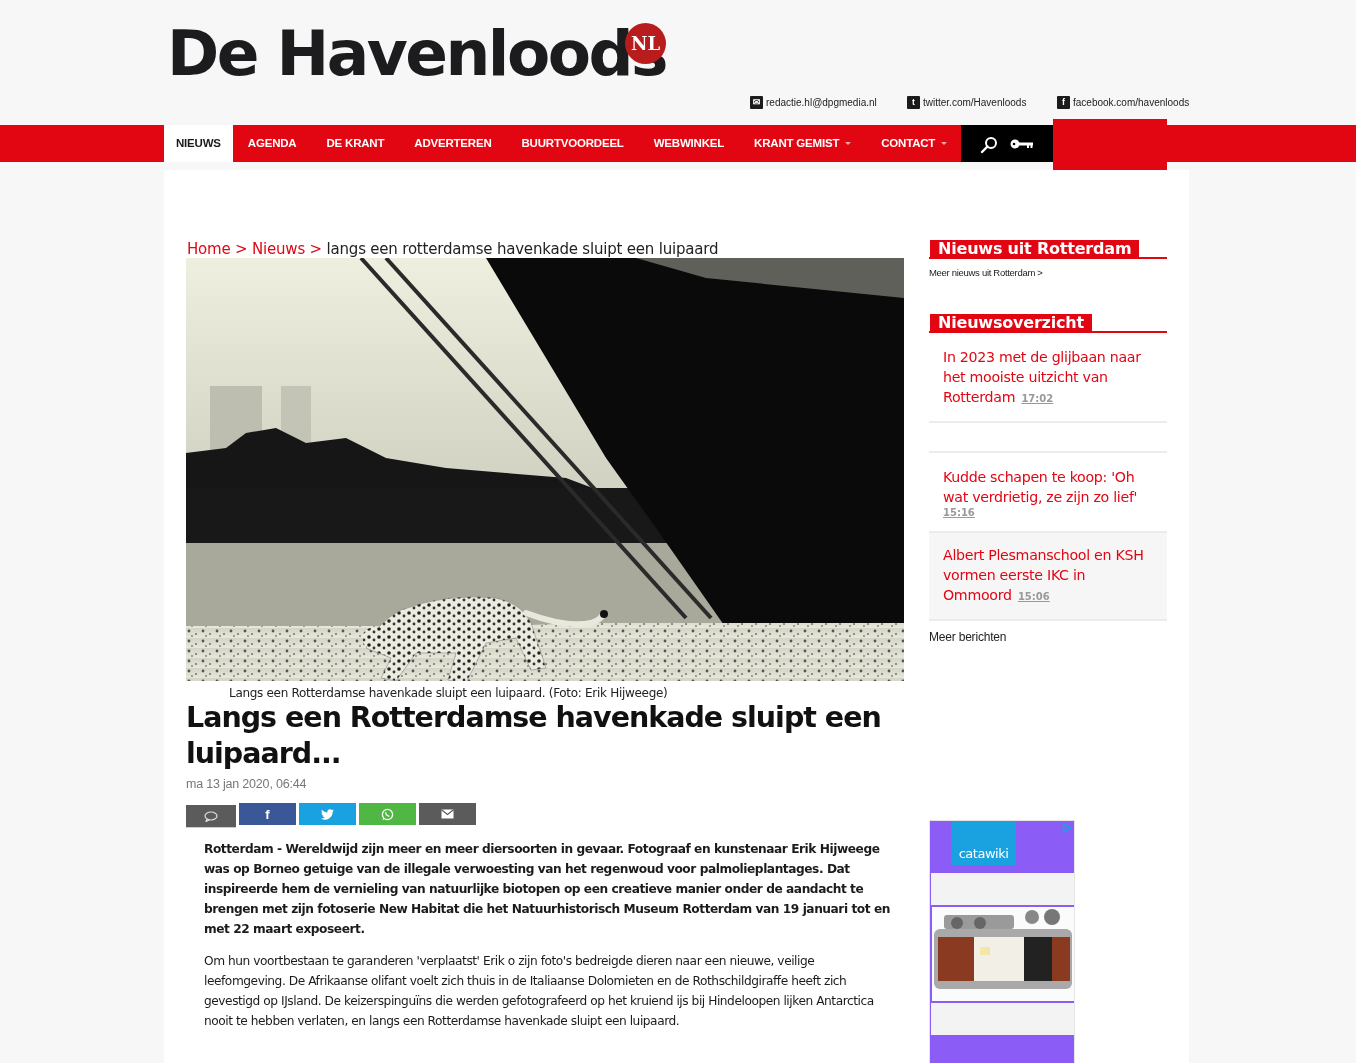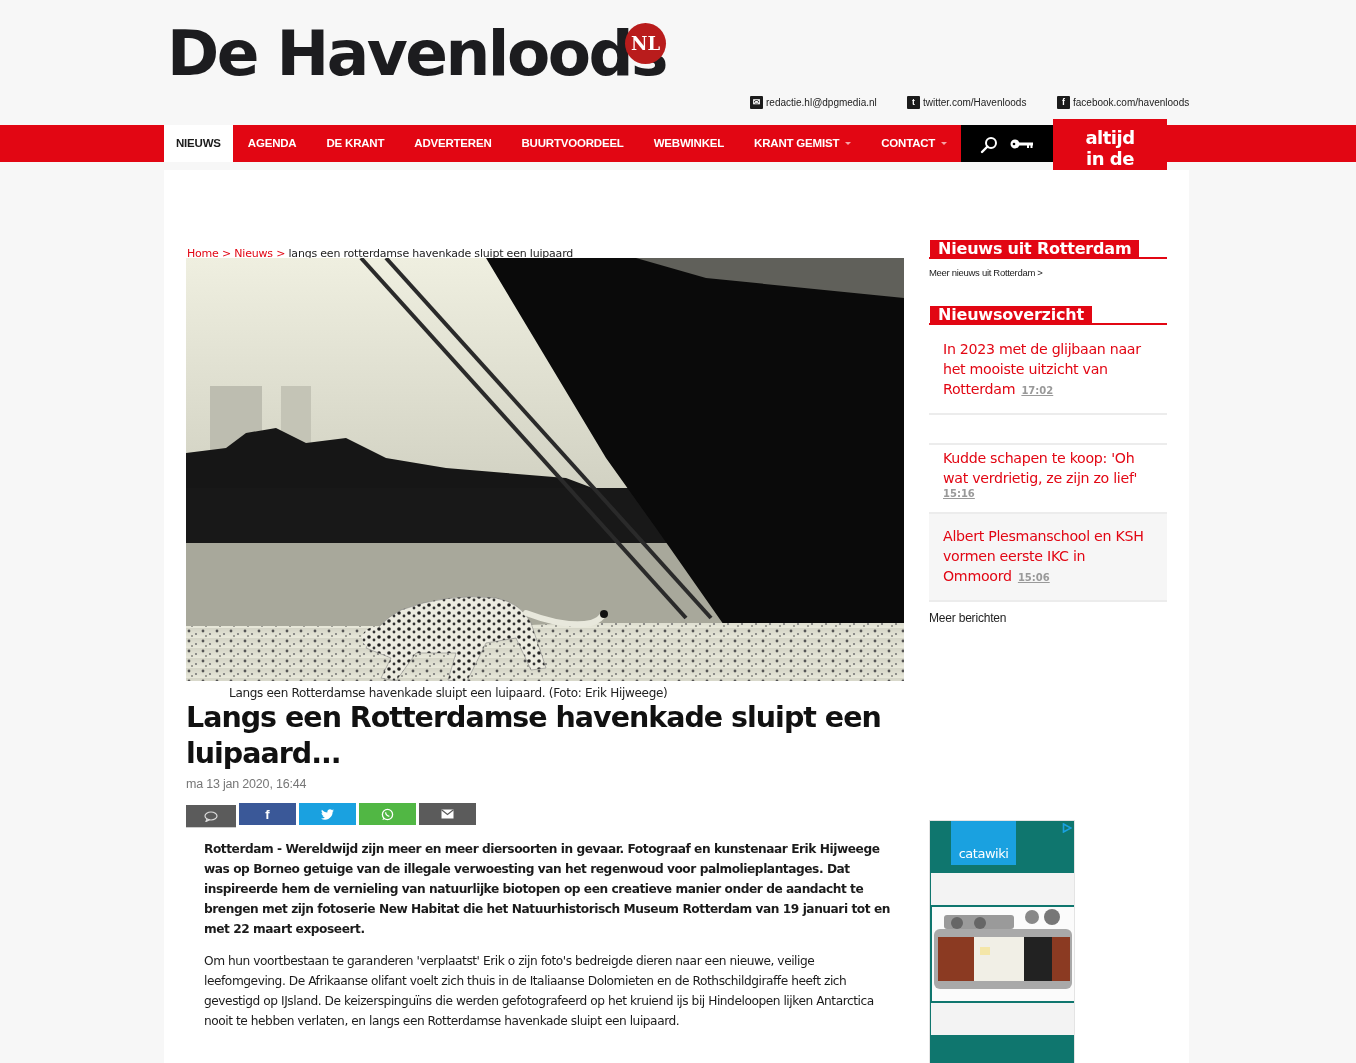--- a/index.html
+++ b/index.html
@@ -20,21 +20,21 @@
   .nav-item.active { background: #fff; color: #1b1b1b; padding: 0 12px; }
   .nav-item .caret { display: inline-block; margin-left: 6px; width: 0; height: 0; border-left: 3px solid transparent; border-right: 3px solid transparent; border-top: 3px solid #f5a3a7; vertical-align: middle; }
   .tools { position: absolute; left: 961px; top: 0; width: 92px; height: 37px; background: #000; }
   .search-ic { position: absolute; left: 19px; top: 11px; width: 18px; height: 18px; }
   .key-ic { position: absolute; left: 49px; top: 12px; width: 24px; height: 14px; }
   .ribbon { position: absolute; left: 1053px; top: 119px; width: 114px; height: 98px; }
   .ribbon-text { position: absolute; left: 0; top: 8px; width: 114px; text-align: center; color: #fff; font-family: "DejaVu Sans", sans-serif; font-weight: bold; font-size: 18px; line-height: 21px; letter-spacing: -0.5px; }
 
   
   .content { position: absolute; top: 170px; left: 164px; width: 1025px; height: 893px; background: #fff; }
-  .breadcrumb { position: absolute; left: 23px; top: 77px; font-family: "DejaVu Sans", sans-serif; font-size: 11px; color: #222; white-space: nowrap; letter-spacing: -0.2px; }
+  .breadcrumb { position: absolute; left: 23px; top: 70px; font-family: "DejaVu Sans", sans-serif; font-size: 15px; color: #222; white-space: nowrap; letter-spacing: -0.2px; }
   .breadcrumb a { color: #e20613; text-decoration: none; }
   .hero { position: absolute; left: 22px; top: 88px; width: 718px; height: 423px; overflow: hidden; background: #cfcfbf; }
   .caption { position: absolute; left: 37px; top: 516px; font-family: "DejaVu Sans", sans-serif; font-size: 12px; color: #222; letter-spacing: -0.3px; white-space: nowrap; margin-left: 28px; }
   .title { position: absolute; left: 22px; top: 530px; width: 700px; font-family: "DejaVu Sans", sans-serif; font-weight: bold; font-size: 28.5px; line-height: 36px; letter-spacing: -1px; color: #111; }
   .date { position: absolute; left: 22px; top: 607px; font-size: 12.5px; color: #777; letter-spacing: -0.2px; }
   .share { position: absolute; left: 22px; top: 633px; display: flex; gap: 3px; }
   .share-btn { width: 57px; height: 22px; display: flex; align-items: center; justify-content: center; color: #fff; font-weight: bold; font-size: 13px; }
   .share-btn.comment { background: #5b5b5b; width: 50px; height: 23px; margin-top: 2px; border-bottom: 1px solid #ccc; }
   .share-btn.fb { background: #3a5898; }
   .share-btn.tw { background: #1aa1e0; }
@@ -49,21 +49,21 @@
   .sec-head span { position: absolute; left: 1px; top: 0; height: 17px; background: #e20613; color: #fff; font-family: "DejaVu Sans", sans-serif; font-weight: bold; font-size: 16px; line-height: 17px; padding: 0 8px; letter-spacing: -0.2px; white-space: nowrap; }
   .more-rot { font-size: 9.5px; color: #222; margin-top: 8px; letter-spacing: -0.3px; }
   .news-list { margin-top: 9px; }
   .news-item { padding: 12px 14px 12px 14px; border-bottom: 2px solid #ececec; font-family: "DejaVu Sans", sans-serif; font-size: 14.2px; line-height: 20px; color: #e20613; letter-spacing: -0.3px; }
   .news-item.shade { background: #f6f6f6; }
   .news-item .t { font-size: 10px; color: #999; font-weight: bold; margin-left: 2px; letter-spacing: 0; text-decoration: underline; }
   .news-item .t.block { display: block; margin-left: 0; line-height: 12px; }
   .gap { height: 30px; border-bottom: 2px solid #ececec; }
   .more-msgs { font-size: 12px; color: #222; margin-top: 9px; letter-spacing: -0.2px; }
 
-  .ad { position: absolute; left: 765px; top: 650px; width: 146px; height: 243px; background: #0f766e; border: 1px solid #e4e4e4; border-bottom: none; overflow: hidden; }
+  .ad { position: absolute; left: 765px; top: 650px; width: 146px; height: 243px; background: #8b5cf6; border: 1px solid #e4e4e4; border-bottom: none; overflow: hidden; }
   .ad-logo { position: absolute; left: 21px; top: 0; width: 65px; height: 44px; background: #1aa1e0; color: #fff; font-family: "DejaVu Sans", sans-serif; font-size: 13px; line-height: 14px; padding-top: 26px; text-align: center; letter-spacing: -0.5px; }
   .ad-choices { position: absolute; right: 2px; top: 2px; width: 10px; height: 10px; }
   .ad-band { position: absolute; left: 1px; width: 143px; background: #f3f3f3; }
   .ad-photo { position: absolute; left: 2px; top: 86px; width: 142px; height: 94px; background: #fbfbfb; }
 </style>
 </head>
 <body>
 
 <div class="header">
   <div class="logo">De Havenloods</div>
@@ -107,25 +107,20 @@
       <rect x="17" y="8" width="2" height="3" fill="#fff"></rect>
       <rect x="20.5" y="8" width="2" height="3" fill="#fff"></rect>
       <circle cx="4" cy="7" r="1.3" fill="#000"></circle>
     </svg>
   </div>
 </div>
 <div class="ribbon">
   <svg width="114" height="98" viewBox="0 0 114 98" style="position:absolute;left:0;top:0;">
     <polygon points="0,0 114,0 114,98 57,79 0,98" fill="#e20613"></polygon>
   </svg>
-  <div class="ribbon-text">
-    <div>altijd</div>
-    <div>in de</div>
-    <div>buurt!</div>
-  </div>
 </div>
 
 <div class="content">
 
   <div class="breadcrumb">
     <a>Home</a><span style="color:#e20613"> &gt; </span><a>Nieuws</a><span style="color:#e20613"> &gt; </span><span>langs een rotterdamse havenkade sluipt een luipaard</span>
   </div>
 
   <div class="hero" title="Leopard figurine sneaking along a Rotterdam quay, black and white photo">
     <svg width="718" height="423" viewBox="0 0 718 423">
@@ -174,21 +169,21 @@
         <circle cx="418" cy="356" r="4" fill="#111"></circle>
         <ellipse cx="190" cy="380" rx="14" ry="11" fill="url(#spots)"></ellipse>
       </g>
     </svg>
   </div>
 
   <div class="caption">Langs een Rotterdamse havenkade sluipt een luipaard. (Foto: Erik Hijweege)</div>
 
   <h1 class="title">Langs een Rotterdamse havenkade sluipt een luipaard...</h1>
 
-  <div class="date">ma 13 jan 2020, 16:44</div>
+  <div class="date">ma 13 jan 2020, 06:44</div>
 
   <div class="share">
     <div class="share-btn comment">
       <svg width="14" height="11" viewBox="0 0 14 11">
           <ellipse cx="7" cy="5" rx="6" ry="4" fill="none" stroke="#ddd" stroke-width="1.2"></ellipse>
           <path d="M3,8 L2,10.5 L5.5,8.6" fill="none" stroke="#ddd" stroke-width="1.2"></path>
         </svg>
     </div>
     <div class="share-btn fb">
         <span>f</span>
@@ -215,30 +210,30 @@
 
   <p class="lead">Rotterdam - Wereldwijd zijn meer en meer diersoorten in gevaar. Fotograaf en kunstenaar Erik Hijweege was op Borneo getuige van de illegale verwoesting van het regenwoud voor palmolieplantages. Dat inspireerde hem de vernieling van natuurlijke biotopen op een creatieve manier onder de aandacht te brengen met zijn fotoserie New Habitat die het Natuurhistorisch Museum Rotterdam van 19 januari tot en met 22 maart exposeert.</p>
   <p class="para">Om hun voortbestaan te garanderen 'verplaatst' Erik o zijn foto's bedreigde dieren naar een nieuwe, veilige leefomgeving. De Afrikaanse olifant voelt zich thuis in de Italiaanse Dolomieten en de Rothschildgiraffe heeft zich gevestigd op IJsland. De keizerspinguïns die werden gefotografeerd op het kruiend ijs bij Hindeloopen lijken Antarctica nooit te hebben verlaten, en langs een Rotterdamse havenkade sluipt een luipaard.</p>
 
   <div class="sidebar">
     <div class="sec-head">
       <span>Nieuws uit Rotterdam</span>
     </div>
     <div class="more-rot">Meer nieuws uit Rotterdam &gt;</div>
 
-    <div class="sec-head" style="margin-top:28px;">
+    <div class="sec-head" style="margin-top:36px;">
       <span>Nieuwsoverzicht</span>
     </div>
 
     <div class="news-list">
       <div class="news-item" style="padding-top:5px;">
         <span>In 2023 met de glijbaan naar het mooiste uitzicht van Rotterdam</span> <span class="t">17:02</span>
       </div>
       <div class="gap"></div>
-      <div class="news-item" style="padding-top:3px;">
+      <div class="news-item" style="padding-top:14px;">
         <span>Kudde schapen te koop: 'Oh wat verdrietig, ze zijn zo lief'</span> <span class="t block">15:16</span>
       </div>
       <div class="news-item shade">
         <span>Albert Plesmanschool en KSH vormen eerste IKC in Ommoord</span> <span class="t">15:06</span>
       </div>
     </div>
     <div class="more-msgs">Meer berichten</div>
   </div>
 
   <div class="ad">

